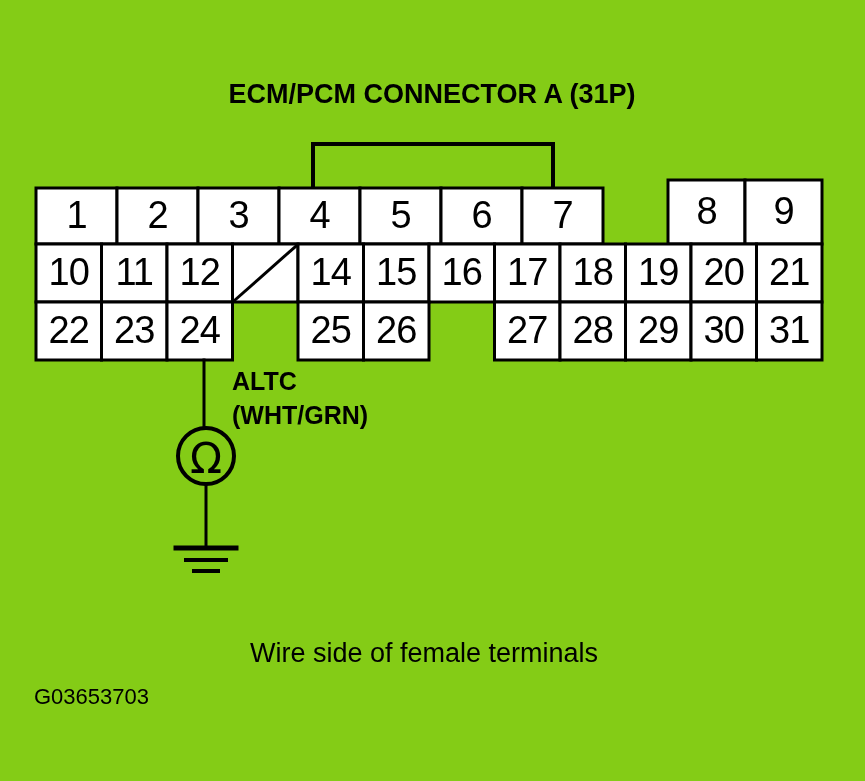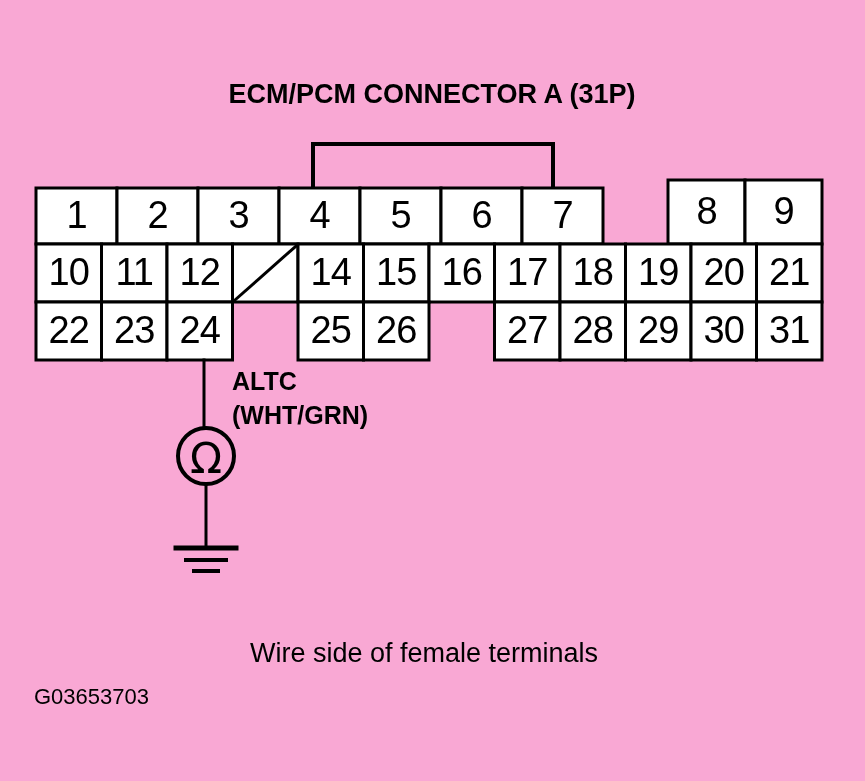--- a/index.html
+++ b/index.html
@@ -12,21 +12,21 @@
     height: 781px;
     font-family: "Liberation Sans", sans-serif;
     color: #000000;
     overflow: hidden;
     position: relative;
   }
   #stage {
     position: relative;
     width: 865px;
     height: 781px;
-    background: #f9a8d4;
+    background: #84cc16;
     text-align: right;
   }
   svg.diagram {
     position: absolute;
     left: 0;
     top: 0;
     width: 865px;
     height: 781px;
     display: block;
   }

